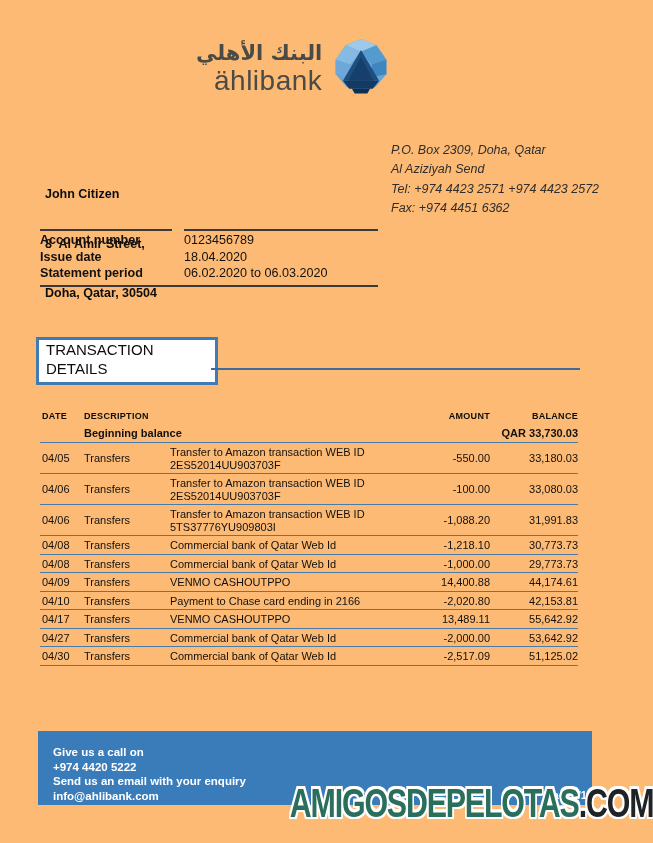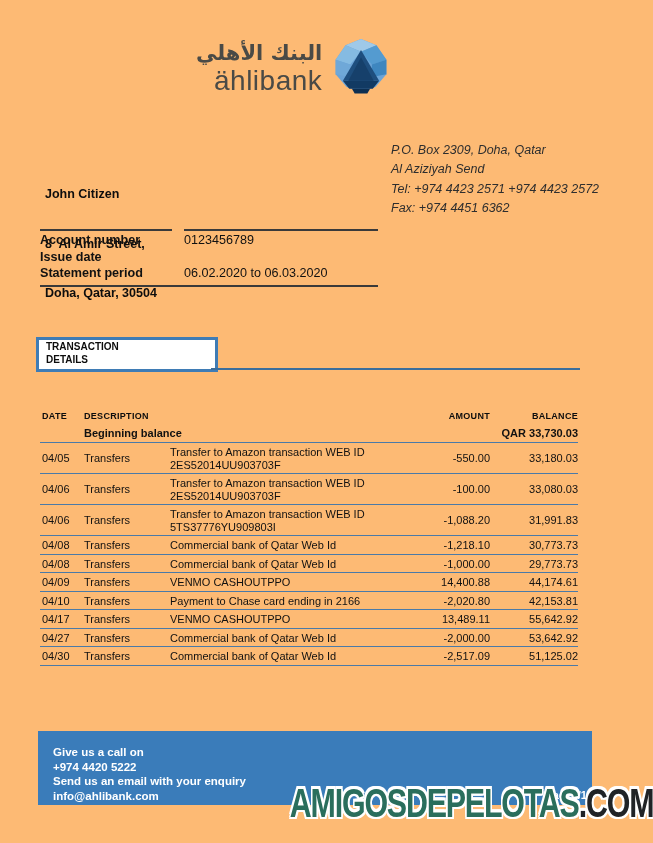--- a/index.html
+++ b/index.html
@@ -16,21 +16,21 @@
   
   .customer{position:absolute;top:153px;left:45px;font-weight:bold;font-size:12.5px;line-height:1.32;white-space:pre;color:#0d0d0d;}
   .bankaddr{position:absolute;top:141px;left:391px;font-style:italic;font-size:12.5px;line-height:1.55;color:#2e2e2e;}
   
   .acct{position:absolute;top:229px;left:40px;width:338px;border-bottom:2px solid #3a3a3a;padding-bottom:3px;}
   .acct-row{display:grid;grid-template-columns:132px 1fr;column-gap:12px;font-size:12.6px;line-height:16.5px;}
   .acct-row:first-child .acct-label,.acct-row:first-child .acct-value{border-top:2px solid #3a3a3a;padding-top:1px;}
   .acct-label{font-weight:bold;}
   
   .section-box{position:absolute;top:337px;left:36px;width:162px;border:3px solid #3f7cb5;padding:1px 7px 3px 7px;background:#fff;}
-  .section-box div{font-size:10px;font-weight:bold;line-height:1.25;color:#0d0d0d;}
+  .section-box div{font-size:15px;font-weight:normal;line-height:1.25;color:#0d0d0d;}
   .section-rule{position:absolute;top:368px;left:211px;width:369px;height:2px;background:#3b6e9c;}
   
   .tx{position:absolute;top:377px;left:40px;width:538px;font-size:11px;margin-top:31px;}
   .tx-grid{display:grid;grid-template-columns:44px 86px 250px 70px 88px;align-items:center;}
   .tx-head{height:15px;font-size:9px;font-weight:bold;letter-spacing:.3px;color:#0d0d0d;}
   .tx-begin{height:19px;font-weight:bold;border-bottom:1px solid #4a7aa8;}
   .tx-row{border-bottom:1px solid #4a7aa8;padding:3px 0 2px 0;line-height:12.5px;}
   .c-date{padding-left:2px;}
   .c-desc{white-space:pre-line;}
   .c-amt,.c-bal{text-align:right;}
@@ -86,20 +86,21 @@
     <div>Fax: +974 4451 6362</div>
   </div>
 
   <div class="acct">
     <div class="acct-row">
       <div class="acct-label">Account number</div>
       <div class="acct-value">0123456789</div>
     </div>
     <div class="acct-row">
       <div class="acct-label">Issue date</div>
+      <div class="acct-value">18.04.2020</div>
     </div>
     <div class="acct-row">
       <div class="acct-label">Statement period</div>
       <div class="acct-value">06.02.2020 to 06.03.2020</div>
     </div>
   </div>
 
   <div class="section-box">
     <div>TRANSACTION</div>
     <div>DETAILS</div>

